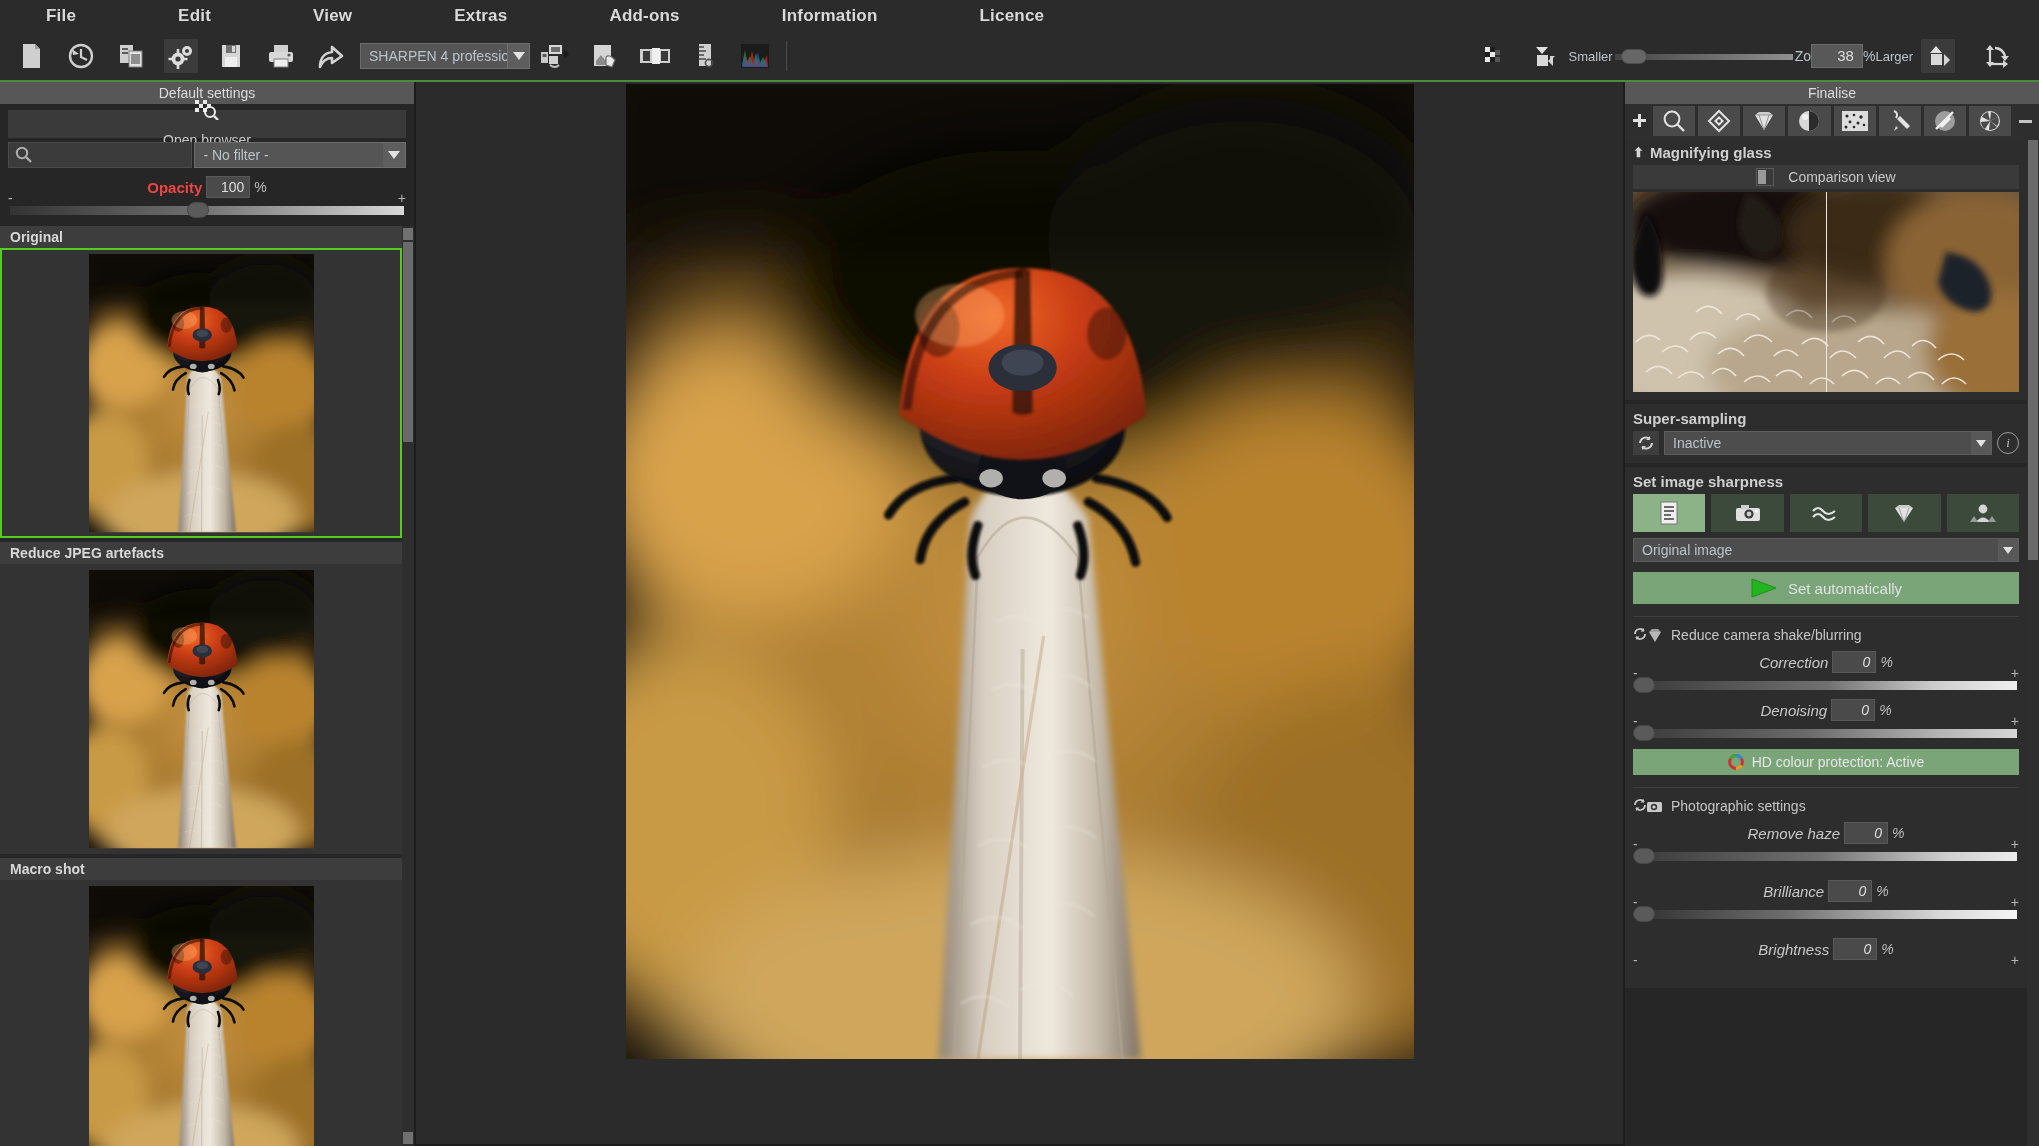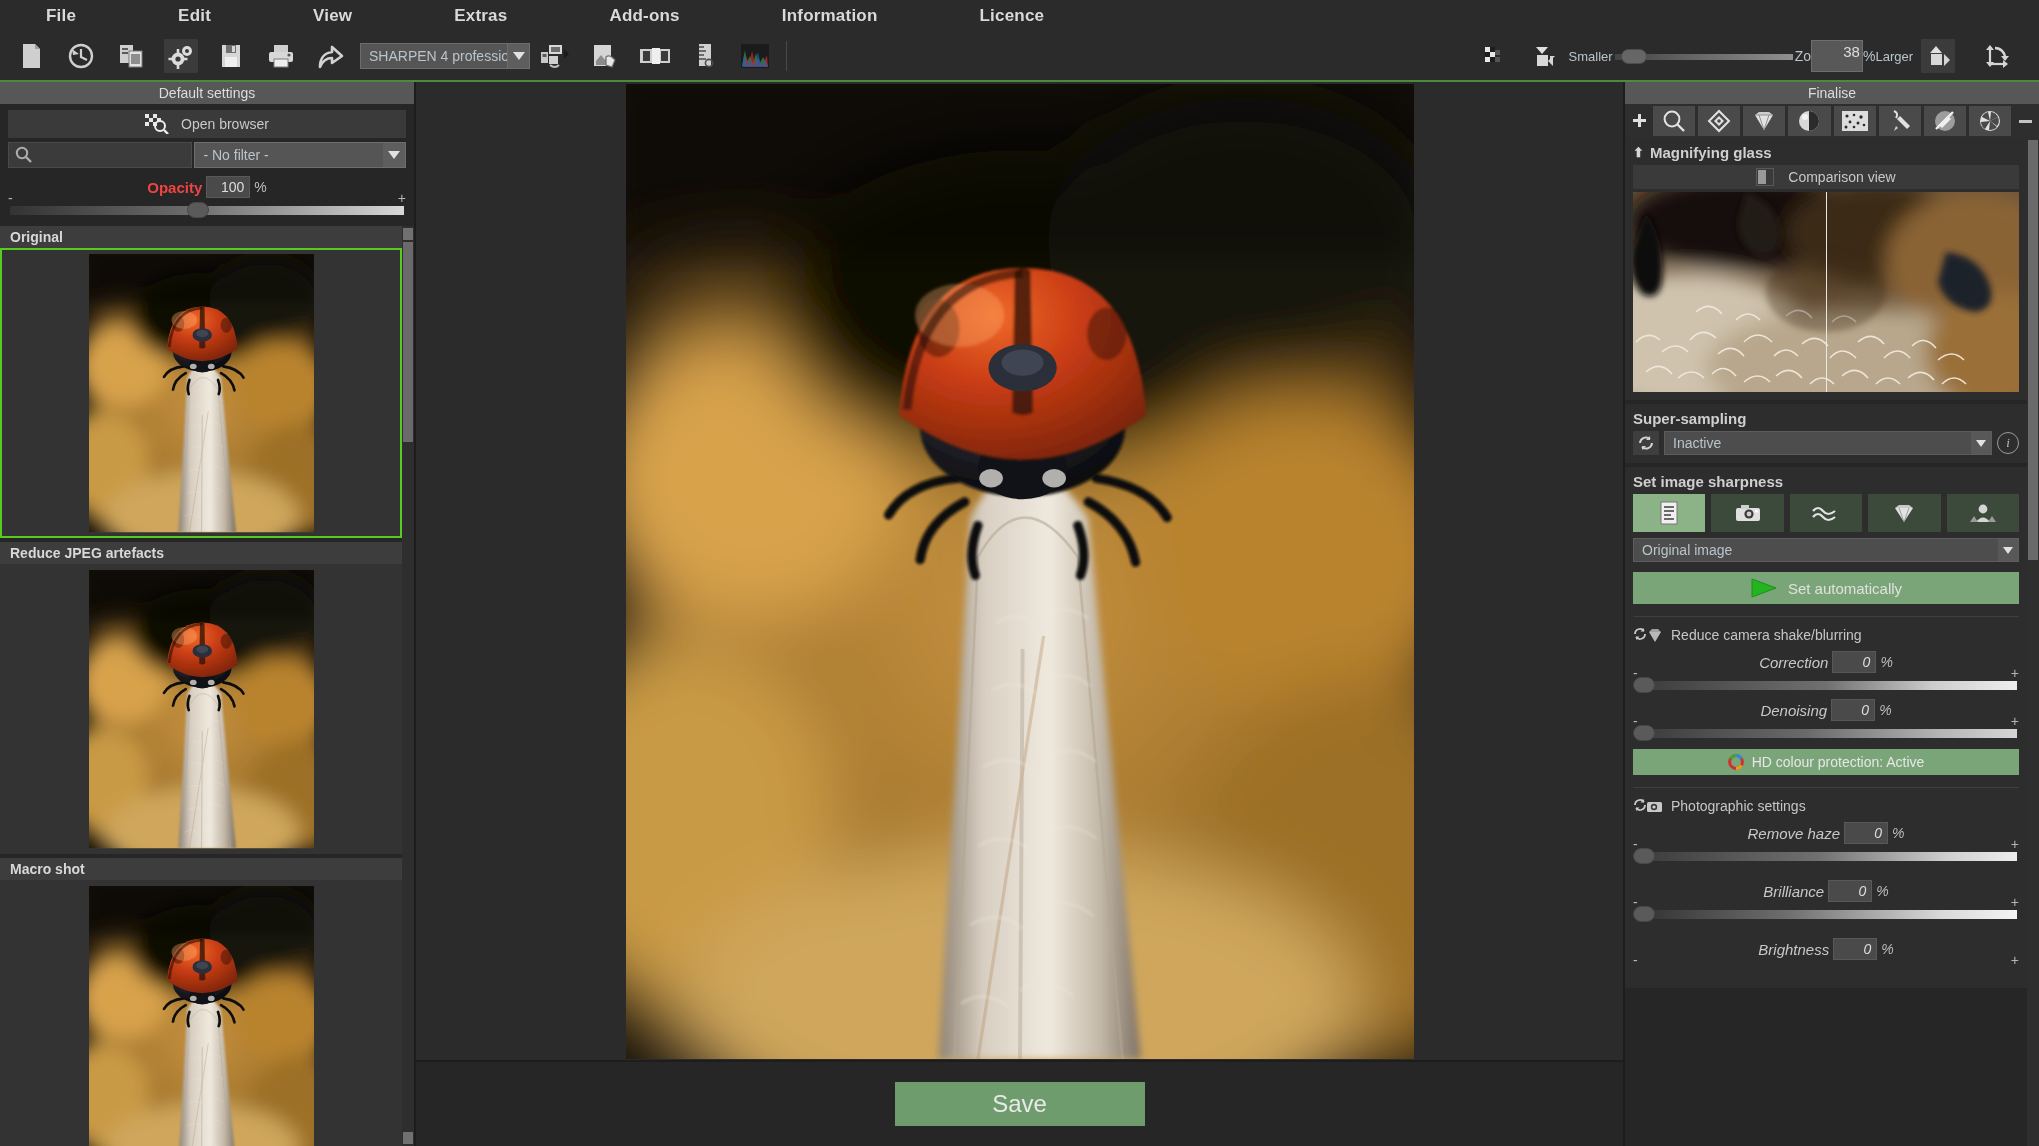--- a/index.html
+++ b/index.html
@@ -53,39 +53,39 @@
 
   .tb-right { margin-left: auto; display: flex; align-items: center; padding-right: 10px; }
   .zoomgrp { display: flex; align-items: center; position: relative; }
   .smaller-lbl, .larger-lbl { font-size: 13px; color: #b9c4cb; }
   .zoom-slider { width: 178px; height: 18px; position: relative; margin: 0 2px; }
   .zs-track { position: absolute; top: 7px; left: 0; right: 0; height: 6px;
               background: linear-gradient(90deg,#444 0%,#8f8f8f 100%); }
   .zs-knob { position: absolute; top: 2px; left: 6px; width: 26px; height: 15px;
              background: #666; border: 1px solid #4d4d4d; border-radius: 8px; cursor: pointer; }
   .zoom-label { font-size: 14px; color: #b9c4cb; }
-  .zoom-field { width: 52px; height: 32px; background: #585858; border: 1px solid #6d6d6d;
-                color: #ddd; font-size: 15px; text-align: right; padding-right: 2px;
+  .zoom-field { width: 52px; height: 24px; background: #585858; border: 1px solid #6d6d6d;
+                color: #ddd; font-size: 15px; text-align: right; padding-right: 8px;
                 line-height: 22px; }
 
   
   .green-rule { height: 2px; background: #4c8a3c; flex: 0 0 2px; }
 
   
   .body { flex: 1; display: flex; min-height: 0; background: #262626; }
 
   
   .left-panel { width: 416px; flex: 0 0 416px; display: flex; flex-direction: column;
                 background: #262626; border-right: 2px solid #1d1d1d; }
   .panel-head { height: 22px; background: #575757; color: #dcdcdc; font-size: 14px;
                 display: flex; align-items: center; justify-content: center; }
   .left-controls { padding: 6px 8px 0 8px; }
   .browser-btn {
     height: 28px; background: #3a3a3a; display: flex; align-items: center;
-    justify-content: center; gap: 12px; cursor: pointer; color: #c9c9c9; font-size: 14px;
+    justify-content: center; gap: 12px; cursor: pointer; color: #c9c9c9; font-size: 14px; flex-direction: column;
   }
   .filter-row { display: flex; margin-top: 4px; gap: 2px; }
   .search-box { flex: 1.05; height: 26px; background: #3b3b3b; border: 1px solid #4a4a4a;
                 display: flex; align-items: center; padding-left: 6px; }
   .filter-combo { flex: 1.2; height: 26px; background: #555; border: 1px solid #6d6d6d;
                   display: flex; align-items: center; color: #b9c4cb; font-size: 14px; padding-left: 8px; }
   .filter-combo .cval { flex: 1; }
   .opacity-row { margin-top: 8px; position: relative; height: 44px; }
   .opacity-lbl-line { display: flex; align-items: center; justify-content: center; gap: 4px; }
   .opacity-lbl { font-size: 15px; color: #ef4444; font-weight: bold; }
@@ -646,23 +646,20 @@
         </div>
       </div>
     </div>
 
     <div class="center">
       <div class="canvas-area">
         <svg class="main-image" viewBox="0 0 600 742" preserveAspectRatio="xMidYMid slice">
             <use href="#ladybird"></use>
           </svg>
       </div>
-      <div class="bottom-bar">
-        <div class="save-btn">Save</div>
-      </div>
     </div>
 
     <div class="right-panel">
       <div class="panel-head">Finalise</div>
 
       <div class="rp-toolbar">
         <div class="rp-tb-btn plain">
           <svg width="16" height="16">
               <path d="M7 1h3v5h5v3h-5v5H7V9H2V6h5z" fill="#e0e0e0"></path>
             </svg>

